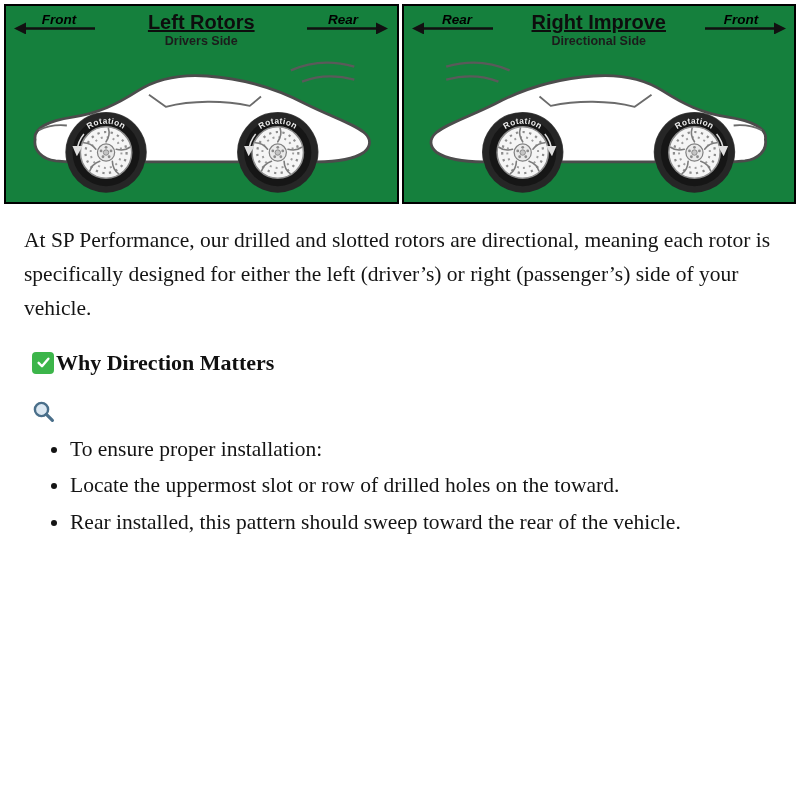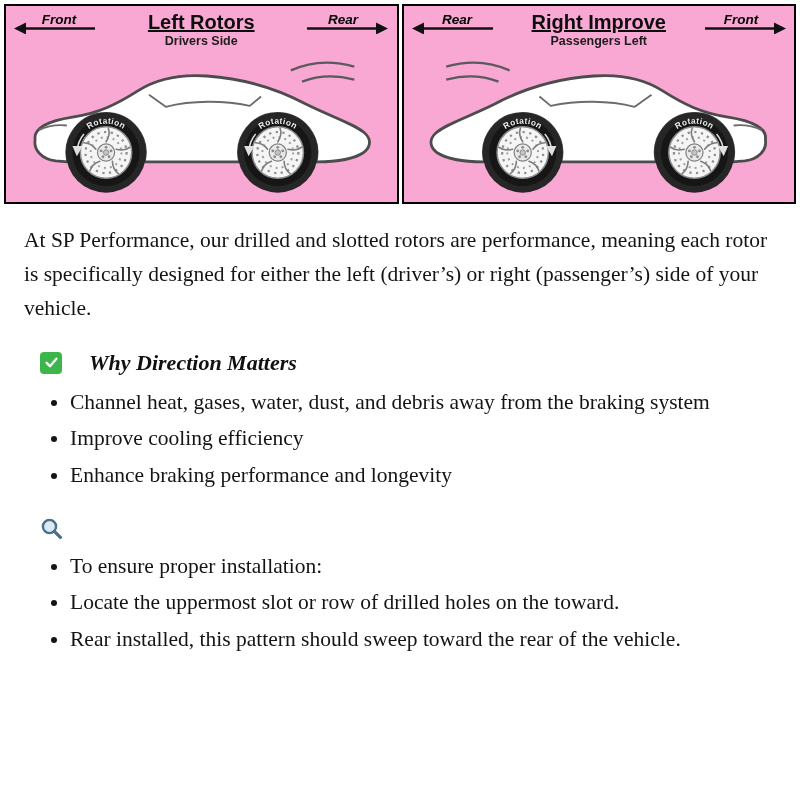--- a/index.html
+++ b/index.html
@@ -2,33 +2,33 @@
 <html><head>
 <meta charset="utf-8">
 <style>
   * { box-sizing: border-box; }
   html, body { margin:0; padding:0; background:#ffffff; }
   body { width:800px; font-family:"Liberation Serif", serif; color:#141414; }
   .page { width:800px; min-height:800px; padding-bottom:6px; }
 
   
   .diagram-row { display:flex; gap:3px; padding:4px 4px 0 4px; }
-  .panel { flex:1 1 0; border:2.5px solid #000; background:#f9a8d4; overflow:hidden; }
+  .panel { flex:1 1 0; border:2.5px solid #000; background:#15803d; overflow:hidden; }
   .panel-header { display:flex; justify-content:space-between; align-items:flex-start; padding:5px 7px 0 7px; font-family:"Liberation Sans", sans-serif; }
   .titles { text-align:center; margin-top:0; }
   .panel-title { font-size:20px; font-weight:bold; color:#0d0d0d; line-height:1.1;text-decoration:underline; }
   .panel-subtitle { font-size:12.5px; font-weight:bold; color:#1c1c1c; margin-top:1px; }
   .dir-svg { display:block; width:84px; height:23px; }
   .car-art { display:block; width:100%; height:154px; }
   .rot-text { font-family:"Liberation Sans", sans-serif; font-size:9px; font-weight:bold; fill:#ededed; letter-spacing:0.4px; }
 
   
   .content { padding:12px 24px 0 24px; }
   .intro { font-size:21.5px; line-height:1.58; margin:8px 0 16px 0; }
-  .sec-head { display:flex; align-items:center; gap:27px; font-size:22px; font-weight:bold; margin:24px 0 10px 16px; color:#101010;font-style:italic; }
+  .sec-head { display:flex; align-items:center; gap:2px; font-size:22px; font-weight:bold; margin:24px 0 10px 8px; color:#101010; }
   .sec-head.regular { font-weight:normal; color:#222222; }
   .lead { font-size:21.5px; margin:14px 0 4px 0; }
   ul { margin:8px 0 14px 0; padding-left:46px; }
   li { font-size:21.5px; line-height:1.56; margin:3px 0; }
 
   .check-icon { width:22px; height:22px; border-radius:4px; background:#3cb54a; display:inline-flex; align-items:center; justify-content:center; flex:0 0 auto; }
   .mag-icon { width:23px; height:23px; display:inline-flex; flex:0 0 auto; }
 </style>
 </head>
 <body>
@@ -111,21 +111,21 @@
 
     <div class="panel">
       <div class="panel-header">
         <svg class="dir-svg" viewBox="0 0 84 23">
           <polygon points="1,17.5 13,11.5 13,23.5" fill="#111"></polygon>
           <line x1="10" y1="17.5" x2="82" y2="17.5" stroke="#111" stroke-width="2.4"></line>
           <text x="46" y="13" text-anchor="middle" font-size="13.5" font-weight="bold" font-style="italic">Rear</text>
         </svg>
         <div class="titles">
           <div class="panel-title">Right Improve</div>
-          <div class="panel-subtitle">Passengers Left</div>
+          <div class="panel-subtitle">Directional Side</div>
         </div>
         <svg class="dir-svg" viewBox="0 0 84 23">
           <polygon points="83,17.5 71,11.5 71,23.5" fill="#111"></polygon>
           <line x1="2" y1="17.5" x2="74" y2="17.5" stroke="#111" stroke-width="2.4"></line>
           <text x="38" y="13" text-anchor="middle" font-size="13.5" font-weight="bold" font-style="italic">Front</text>
         </svg>
       </div>
       <svg class="car-art" viewBox="0 0 380 165">
         <use href="#car" transform="translate(380,0) scale(-1,1)"></use>
         <path id="rp3" d="M 77 112 A 31 31 0 0 1 139 112" fill="none"></path>
@@ -137,37 +137,32 @@
           <textPath href="#rp4" startOffset="50%">Rotation</textPath>
         </text>
         <path d="M 131.7 92.1 A 31 31 0 0 1 139 110.4" fill="none" stroke="#e0e0e0" stroke-width="1.6" marker-end="url(#arr)"></path>
         <path d="M 315.7 92.1 A 31 31 0 0 1 323 110.4" fill="none" stroke="#e0e0e0" stroke-width="1.6" marker-end="url(#arr)"></path>
       </svg>
     </div>
   </div>
 
   <div class="content">
 
-    <p class="intro">At SP Performance, our drilled and slotted rotors are performance, meaning each rotor is specifically designed for either the left (driver’s) or right (passenger’s) side of your vehicle.</p>
+    <p class="intro">At SP Performance, our drilled and slotted rotors are directional, meaning each rotor is specifically designed for either the left (driver’s) or right (passenger’s) side of your vehicle.</p>
 
     <div class="sec-head">
       <span class="check-icon">
         <svg width="15" height="15" viewBox="0 0 20 20">
             <path d="M3.5 10.5 L8 15 L16.5 5" fill="none" stroke="#ffffff" stroke-width="3.2" stroke-linecap="round" stroke-linejoin="round"></path>
           </svg>
       </span>
       <span>Why Direction Matters</span>
     </div>
 
 
-    <ul>
-      <li>Channel heat, gases, water, dust, and debris away from the braking system</li>
-      <li>Improve cooling efficiency</li>
-      <li>Enhance braking performance and longevity</li>
-    </ul>
 
     <div class="sec-head regular">
       <span class="mag-icon">
         <svg width="23" height="23" viewBox="0 0 23 23">
           <circle cx="9.5" cy="9.5" r="6.6" fill="#dce8f2" stroke="#4a6f8a" stroke-width="2.4"></circle>
           <line x1="14.4" y1="14.4" x2="20.4" y2="20.4" stroke="#4a6f8a" stroke-width="3.2" stroke-linecap="round"></line>
         </svg>
       </span>
     </div>
 

